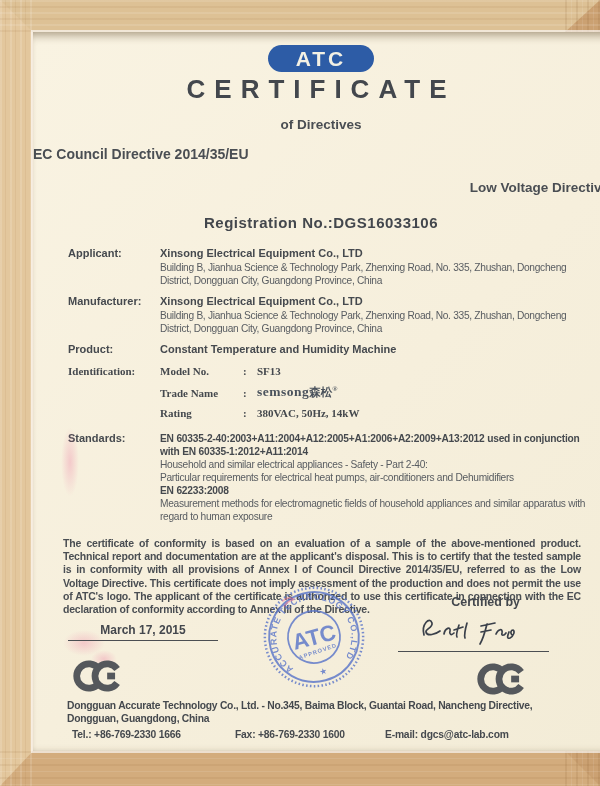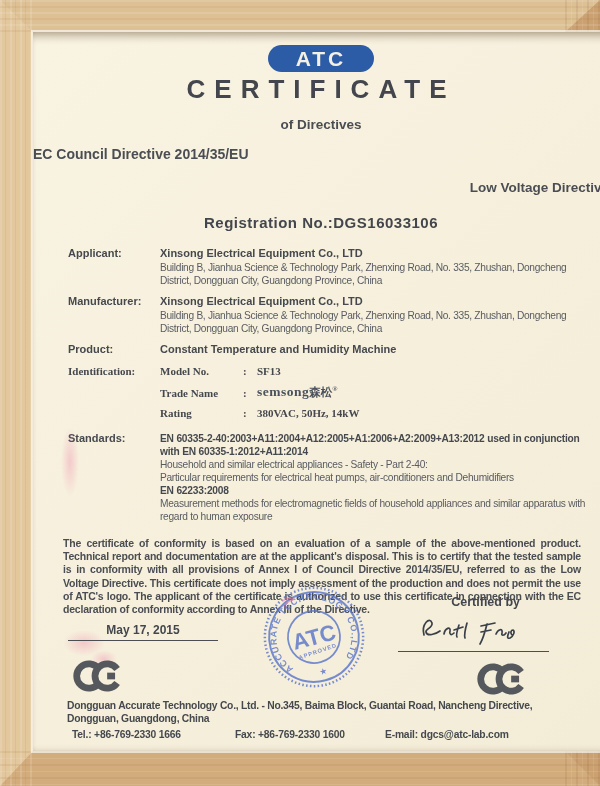--- a/index.html
+++ b/index.html
@@ -177,21 +177,21 @@
         <div class="std-line">Measurement methods for electromagnetic fields of household appliances and similar apparatus with regard to human exposure</div>
       </div>
     </div>
   </div>
 
   <div class="declaration">The certificate of conformity is based on an evaluation of a sample of the above-mentioned product. Technical report and documentation are at the applicant's disposal. This is to certify that the tested sample is in conformity with all provisions of Annex I of Council Directive 2014/35/EU, referred to as the Low Voltage Directive. This certificate does not imply assessment of the production and does not permit the use of ATC's logo. The applicant of the certificate is authorized to use this certificate in connection with the EC declaration of conformity according to Annex III of the Directive.</div>
 
   <div class="fzone">
 
     <div class="date-block">
-      <div class="date-val">May 17, 2015</div>
+      <div class="date-val">March 17, 2015</div>
     </div>
 
     <div class="cert-by">Certified by</div>
 
     <svg class="sig" width="112" height="38" viewBox="0 0 112 38" aria-label="Bart Fang">
       <g fill="none" stroke="#3a404a" stroke-width="1.7" stroke-linecap="round" stroke-linejoin="round">
         <path d="M9 24 C6 13 15 5 17 12 C18 17 10 18 11 21 C12 26 21 23 25 20"></path>
         <path d="M29 23 C30 17 36 15 35 20 C34 23 36 25 39 22"></path>
         <path d="M44 14 C42 20 41 25 42 26 M39 19 L48 16"></path>
         <path d="M52 12 C50 19 49 24 50 27"></path>

